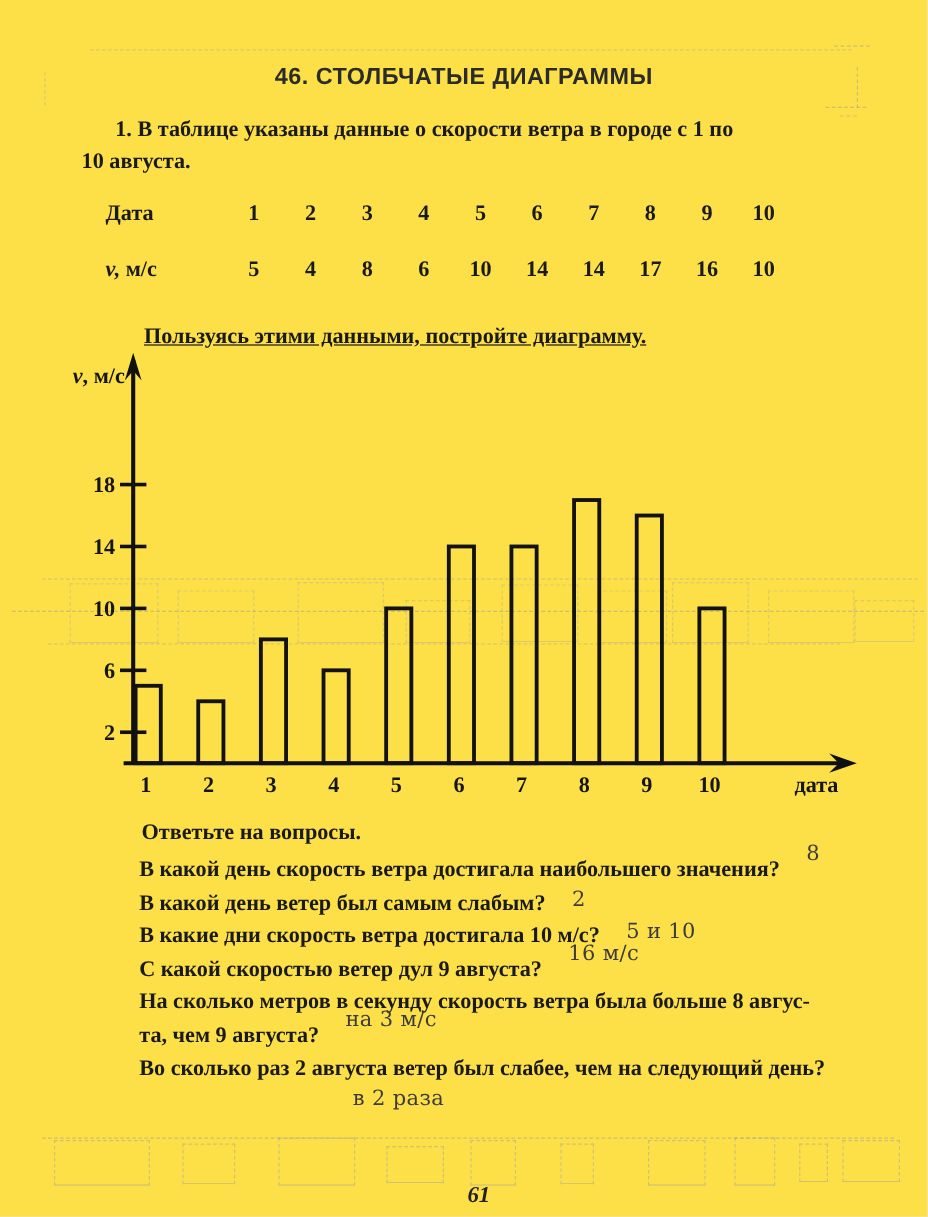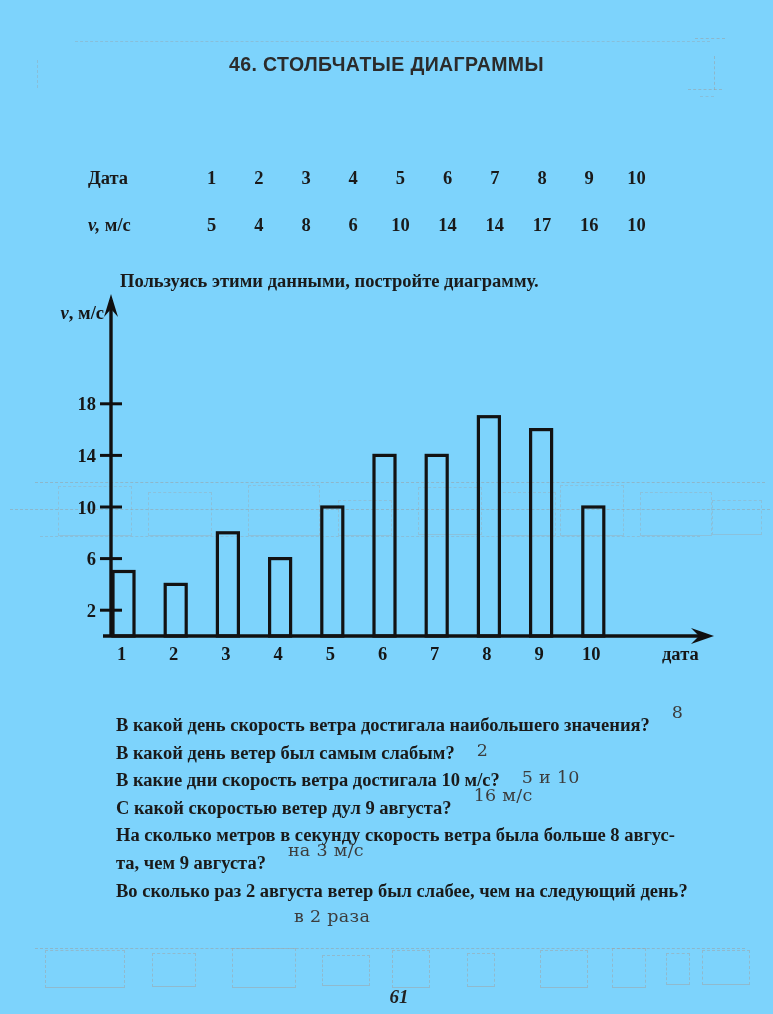--- a/index.html
+++ b/index.html
@@ -1,39 +1,39 @@
 <!DOCTYPE html>
 <html><head>
 <meta charset="utf-8">
 <style>
   html,body { margin:0; padding:0; background:#e8e8e4; }
   .page {
     position:relative; width:773px; height:1014px; margin:0 auto;
-    background:#7dd3fc; overflow:hidden;
+    background:#fde047; overflow:hidden;
     font-family:"Liberation Serif", serif; color:#1a1a1a;
   }
   .title {
     position:absolute; left:0; right:0; top:53px; margin:0;
     text-align:center; font-family:"Liberation Sans", sans-serif;
     font-weight:bold; font-size:19.5px; letter-spacing:0.4px; color:#2b2b2b;
   }
   .statement { position:absolute; left:68px; top:95px; width:655px;
     font-size:18.5px; font-weight:600; line-height:27px; }
   .statement .line1 { padding-left:28px; }
 
   .data-table { position:absolute; left:88px; top:168px; width:572px;
     font-size:18.5px; font-weight:600; }
   .trow { display:flex; height:23px; }
   .trow + .trow { margin-top:24px; }
   .tlabel { width:100px; display:inline-block; }
   .tlabel.vlabel::first-letter { font-style:italic; }
   .tcell { flex:1; text-align:center; }
 
   .instruction { position:absolute; left:120px; top:271px; margin:0;
-    font-size:18.5px; font-weight:600; }
+    font-size:18.5px; font-weight:600;text-decoration:underline; }
 
   #chart-svg { position:absolute; left:0; top:0; width:773px; height:1014px; }
   #chart-svg text { font-family:"Liberation Serif", serif; font-size:18.5px; font-weight:600; fill:#161616; }
   #chart-svg .axis { stroke:#101010; stroke-width:3.4; }
   #chart-svg .tick { stroke:#101010; stroke-width:3; }
   #chart-svg .bar  { fill:none; stroke:#121212; stroke-width:3.2; }
   #chart-svg .arrow { fill:#101010; }
 
   .q-intro { position:absolute; left:118px; top:684px; margin:0;
     font-size:18.5px; font-weight:600; }
@@ -88,20 +88,24 @@
       <div class="ghost box" style="left: 392px; top: 950px; width: 36px; height: 36px;"></div>
       <div class="ghost box" style="left: 467px; top: 953px; width: 26px; height: 32px;"></div>
       <div class="ghost box" style="left: 540px; top: 950px; width: 46px; height: 36px;"></div>
       <div class="ghost box" style="left: 612px; top: 948px; width: 32px; height: 38px;"></div>
       <div class="ghost box" style="left: 666px; top: 953px; width: 22px; height: 30px;"></div>
       <div class="ghost box" style="left: 702px; top: 950px; width: 46px; height: 33px;"></div>
     </div>
 
   <h1 class="title">46. СТОЛБЧАТЫЕ ДИАГРАММЫ</h1>
 
+  <div class="statement">
+    <div class="line1">1. В таблице указаны данные о скорости ветра в городе с 1 по</div>
+    <div class="line2">10 августа.</div>
+  </div>
 
   <div class="data-table">
     <div class="trow" id="row-dates">
       <span class="tlabel">Дата</span>
     <span class="tcell">1</span>
         <span class="tcell">2</span>
         <span class="tcell">3</span>
         <span class="tcell">4</span>
         <span class="tcell">5</span>
         <span class="tcell">6</span>
@@ -168,20 +172,21 @@
         <text x="278.1" y="660" text-anchor="middle">4</text>
         <text x="330.3" y="660" text-anchor="middle">5</text>
         <text x="382.5" y="660" text-anchor="middle">6</text>
         <text x="434.70000000000005" y="660" text-anchor="middle">7</text>
         <text x="486.90000000000003" y="660" text-anchor="middle">8</text>
         <text x="539.1" y="660" text-anchor="middle">9</text>
         <text x="591.3" y="660" text-anchor="middle">10</text>
       </g>
   </svg>
 
+  <p class="q-intro">Ответьте на вопросы.</p>
 
   <div class="questions" id="question-list">
       <p class="q-line" style="margin: 0px;"><span class="q-text">В какой день скорость ветра достигала наибольшего значения?</span><span class="answer raised">8</span></p>
       <p class="q-line" style="margin: 0px;"><span class="q-text">В какой день ветер был самым слабым?</span><span class="answer">2</span></p>
       <p class="q-line" style="margin: 0px;"><span class="q-text">В какие дни скорость ветра достигала 10 м/с?</span><span class="answer">5 и 10</span></p>
       <p class="q-line" style="margin: 0px;"><span class="q-text">С какой скоростью ветер дул 9 августа?</span><span class="answer raised">16 м/с</span></p>
       <p class="q-line" style="margin: 0px;"><span class="q-text">На сколько метров в секунду скорость ветра была больше 8 авгус-</span></p>
       <p class="q-line" style="margin: 0px;"><span class="q-text">та, чем 9 августа?</span><span class="answer raised">на 3 м/с</span></p>
       <p class="q-line" style="margin: 0px;"><span class="q-text">Во сколько раз 2 августа ветер был слабее, чем на следующий день?</span></p>
       <p class="q-line answer-only" style="margin: 0px;"><span class="answer">в 2 раза</span></p>

